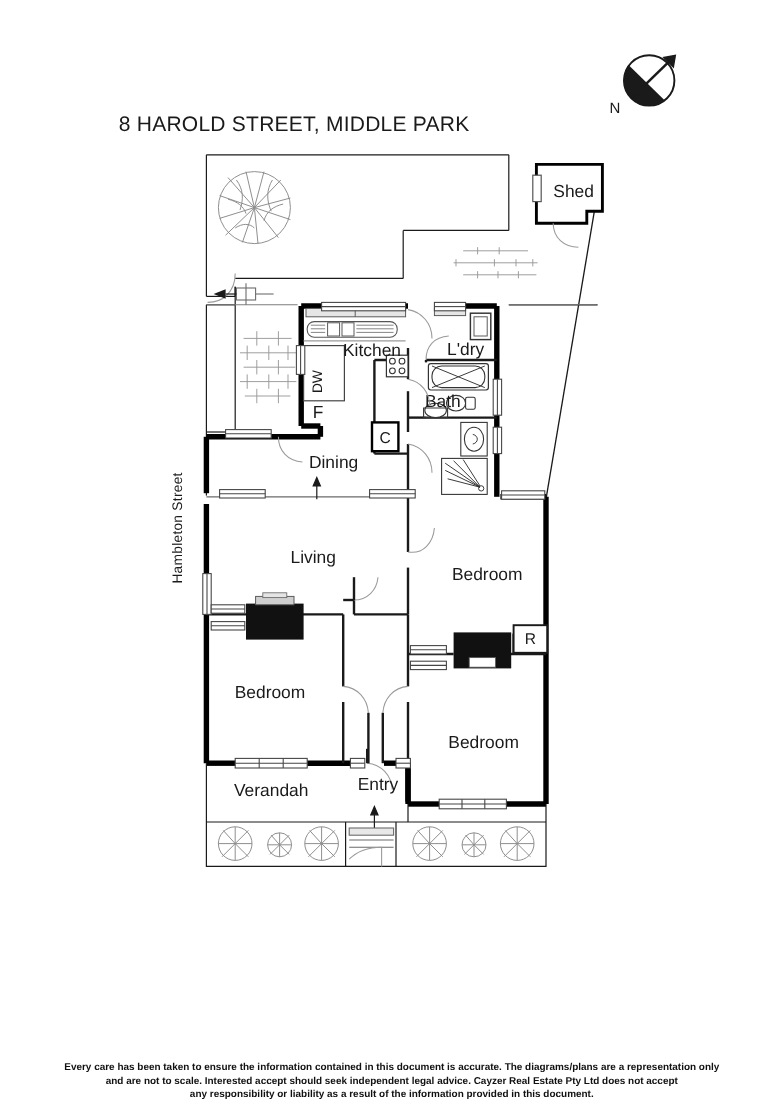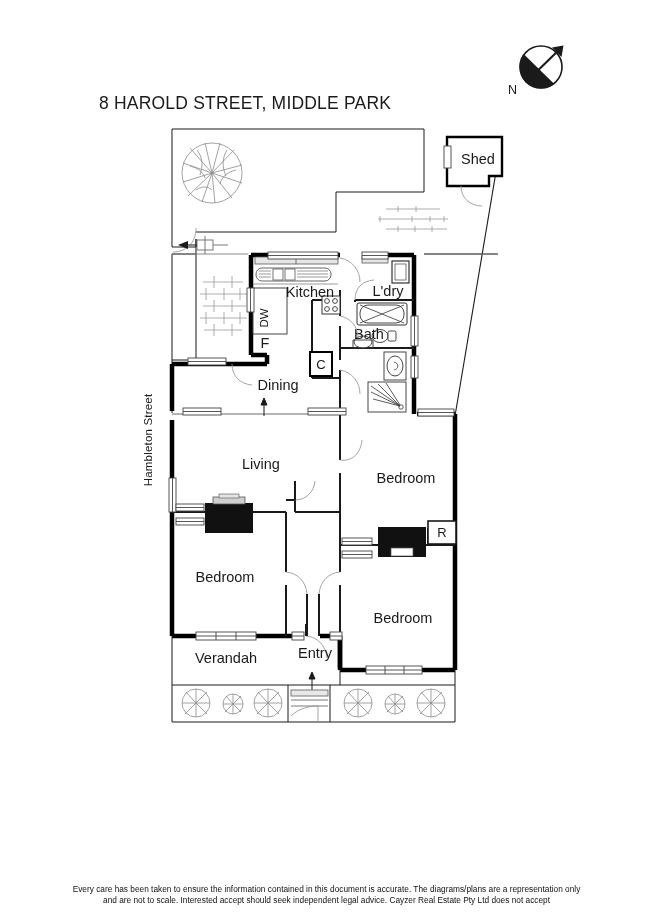--- a/index.html
+++ b/index.html
@@ -28,21 +28,21 @@
 
   .footer{
     position:absolute;
     left:0; top:884px;
     width:653px;
     text-align:center;
     font-size:8.3px;
     line-height:11.2px;
     color:#111;
   }
-  .footer div{white-space:nowrap;}
+  .footer div{white-space:nowrap;font-weight:bold;}
 
   svg{display:block;}
   text{font-family:"Liberation Sans", sans-serif;fill:#1a1a1a;}
   .rl{font-size:14.5px;}
   .rs{font-size:11.5px;}
   .street{font-size:11.5px;letter-spacing:.2px;}
 </style>
 </head>
 <body>
 
@@ -475,15 +475,16 @@
     </g>
 
     <text class="street" transform="translate(152,440) rotate(-90)" text-anchor="middle" x="0" y="0">Hambleton Street</text>
 
   </svg>
   </div>
 
   <div class="footer">
     <div>Every care has been taken to ensure the information contained in this document is accurate. The diagrams/plans are a representation only</div>
     <div>and are not to scale. Interested accept should seek independent legal advice. Cayzer Real Estate Pty Ltd does not accept</div>
+    <div>any responsibility or liability as a result of the information provided in this document.</div>
   </div>
 
 </div>
 
 </body></html>

